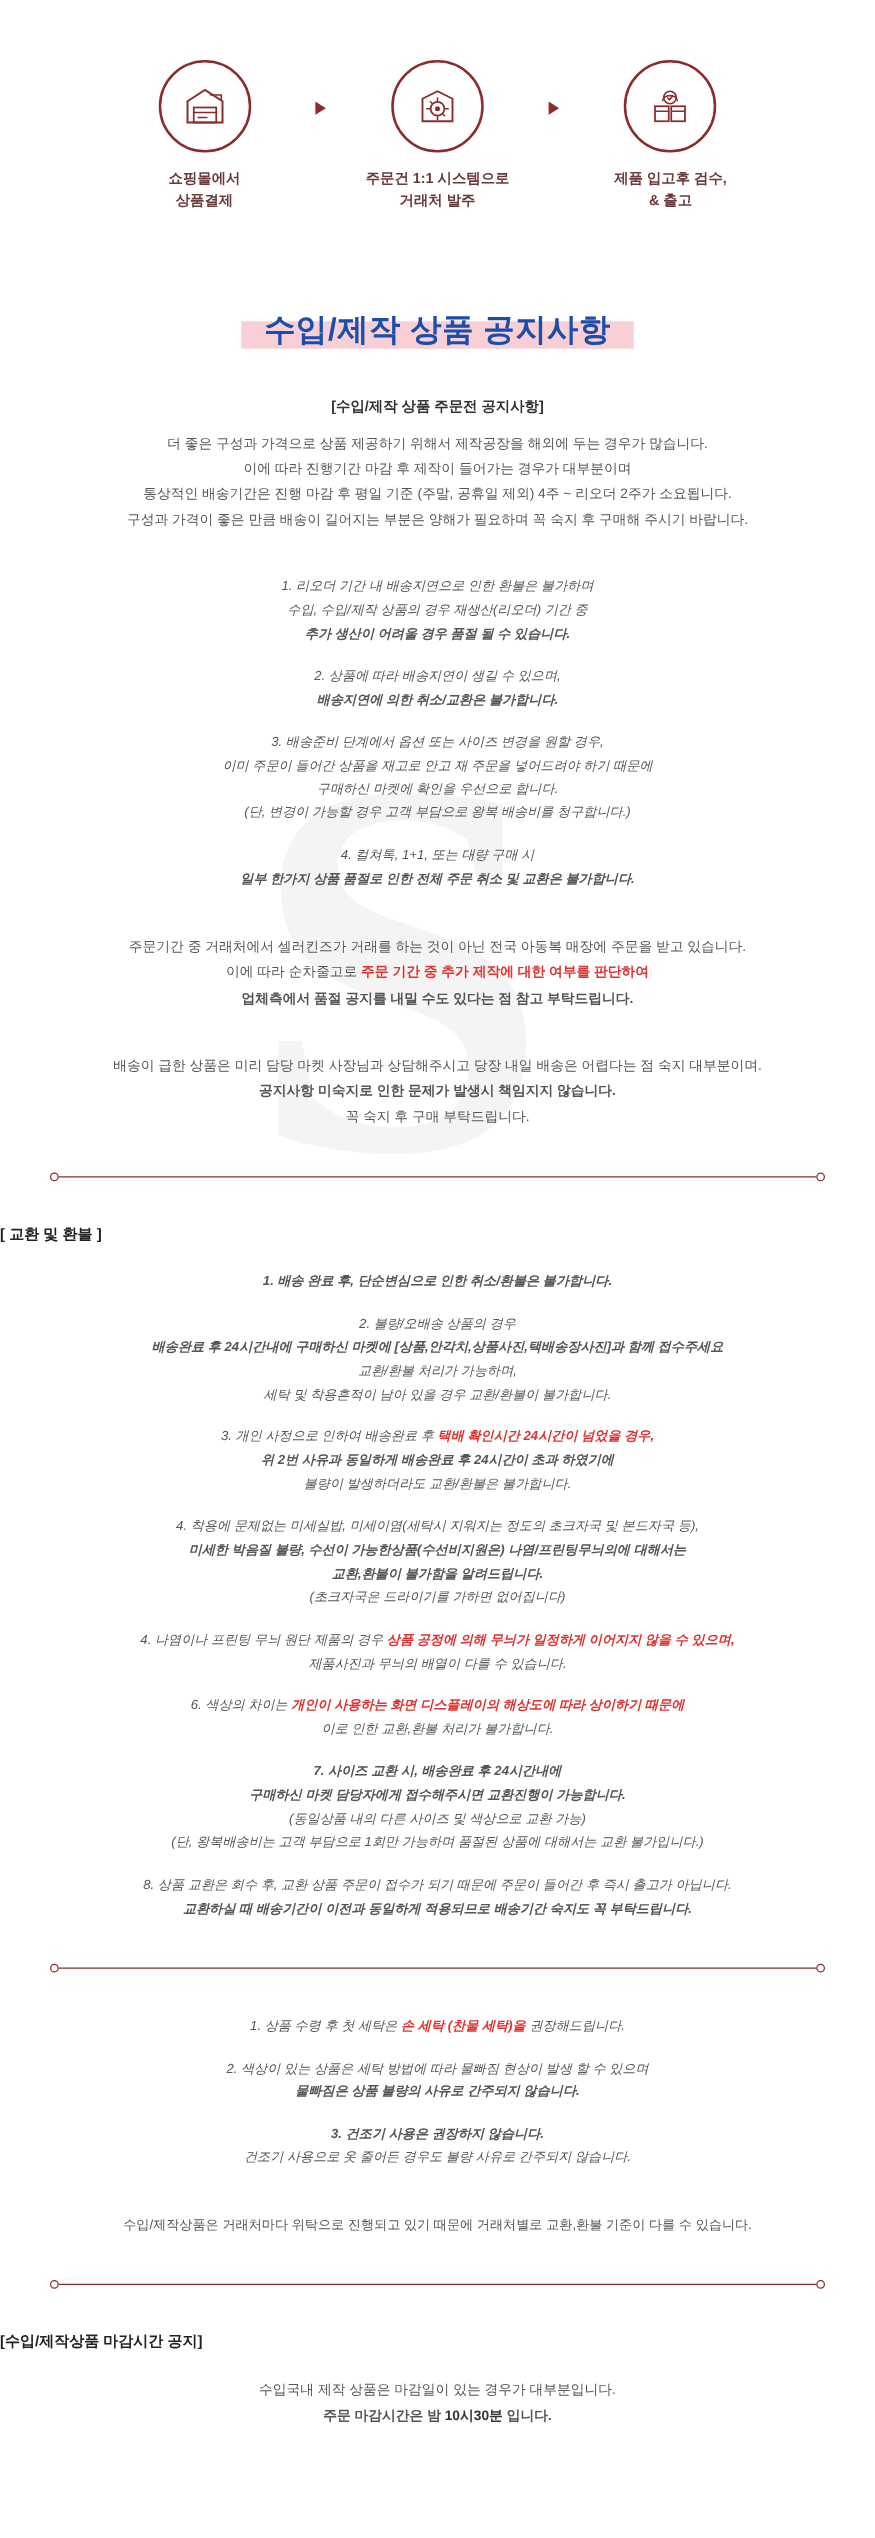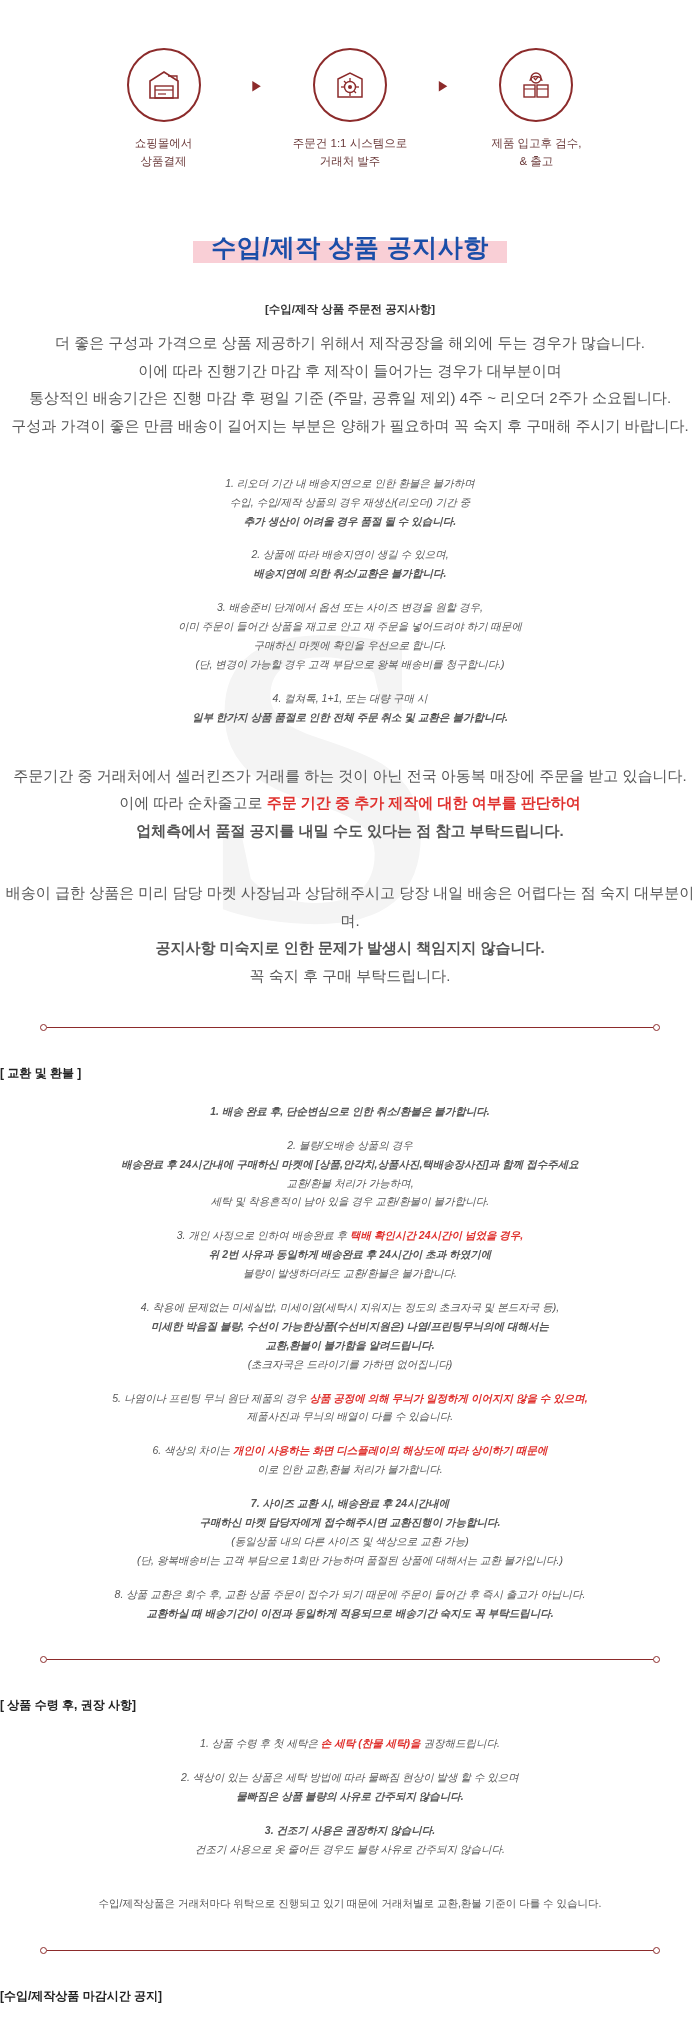--- a/index.html
+++ b/index.html
@@ -66,33 +66,33 @@
     border-radius:50%;
     margin:0 auto;
     display:flex; align-items:center; justify-content:center;
     background:#ffffff;
   }
   .step-label {
     margin-top:12px;
     font-size:11.5px;
     line-height:1.6;
     color:#6b3a3a;
-    font-weight:normal;
+    font-weight:bold;
     white-space:pre-line;
   }
   .arrow {
     width:40px;
     padding-top:30px;
     text-align:center;
     color:#8c2b2b;
     font-size:13px;
   }
 
   
-  .sec-title-wrap { text-align:center; margin-top:56px; }
+  .sec-title-wrap { text-align:center; margin-top:72px; }
   .sec-title {
     display:inline-block; position:relative; padding:4px 18px;
   }
   .sec-title .hl {
     position:absolute; left:0; right:0; top:14px; bottom:5px;
     background:#f9cfd6; z-index:-1;
   }
   .sec-title h2 {
     margin:0;
     font-size:25px;
@@ -100,21 +100,21 @@
     font-weight:bold;
     letter-spacing:0.5px;
   }
 
   
   .block { text-align:center; }
   .bh {
     font-size:11.5px; font-weight:bold; color:#333; margin:0 0 12px 0;
   }
   p.t {
-    margin:0; font-size:15px; line-height:1.85; color:#555;
+    margin:0; font-size:11px; line-height:1.85; color:#555;
   }
   .red { color:#e0322f; font-weight:bold; }
   .bold { font-weight:bold; color:#333; }
 
   
   .divider {
     display:flex; align-items:center; margin:34px 40px;
   }
   .divider .dot {
     width:7px; height:7px; border-radius:50%;
@@ -303,21 +303,21 @@
 
       <div class="item">
         <p>4. 착용에 문제없는 미세실밥, 미세이염(세탁시 지워지는 정도의 초크자국 및 본드자국 등),</p>
         <p class="red">미세한 박음질 불량, 수선이 가능한상품(수선비지원은) 나염/프린팅무늬의에 대해서는</p>
         <p class="red">교환,환불이 불가함을 알려드립니다.</p>
         <p>(초크자국은 드라이기를 가하면 없어집니다)</p>
       </div>
 
       <div class="item">
         <p>
-          <span>5. 나염이나 프린팅 무늬 원단 제품의 경우</span>
+          <span>4. 나염이나 프린팅 무늬 원단 제품의 경우</span>
           <span class="red">상품 공정에 의해 무늬가 일정하게 이어지지 않을 수 있으며,</span>
         </p>
         <p>제품사진과 무늬의 배열이 다를 수 있습니다.</p>
       </div>
 
       <div class="item">
         <p>
           <span>6. 색상의 차이는</span>
           <span class="red">개인이 사용하는 화면 디스플레이의 해상도에 따라 상이하기 때문에</span>
         </p>
@@ -336,21 +336,20 @@
         <p class="red">교환하실 때 배송기간이 이전과 동일하게 적용되므로 배송기간 숙지도 꼭 부탁드립니다.</p>
       </div>
     </div>
 
     <div class="divider">
       <span class="dot"></span>
       <span class="line"></span>
       <span class="dot"></span>
     </div>
 
-    <div class="sec-head">[ 상품 수령 후, 권장 사항]</div>
 
     <div class="list">
 
       <div class="item">
         <p>
           <span>1. 상품 수령 후 첫 세탁은</span>
           <span class="red">손 세탁 (찬물 세탁)을</span>
           <span>권장해드립니다.</span>
         </p>
       </div>

